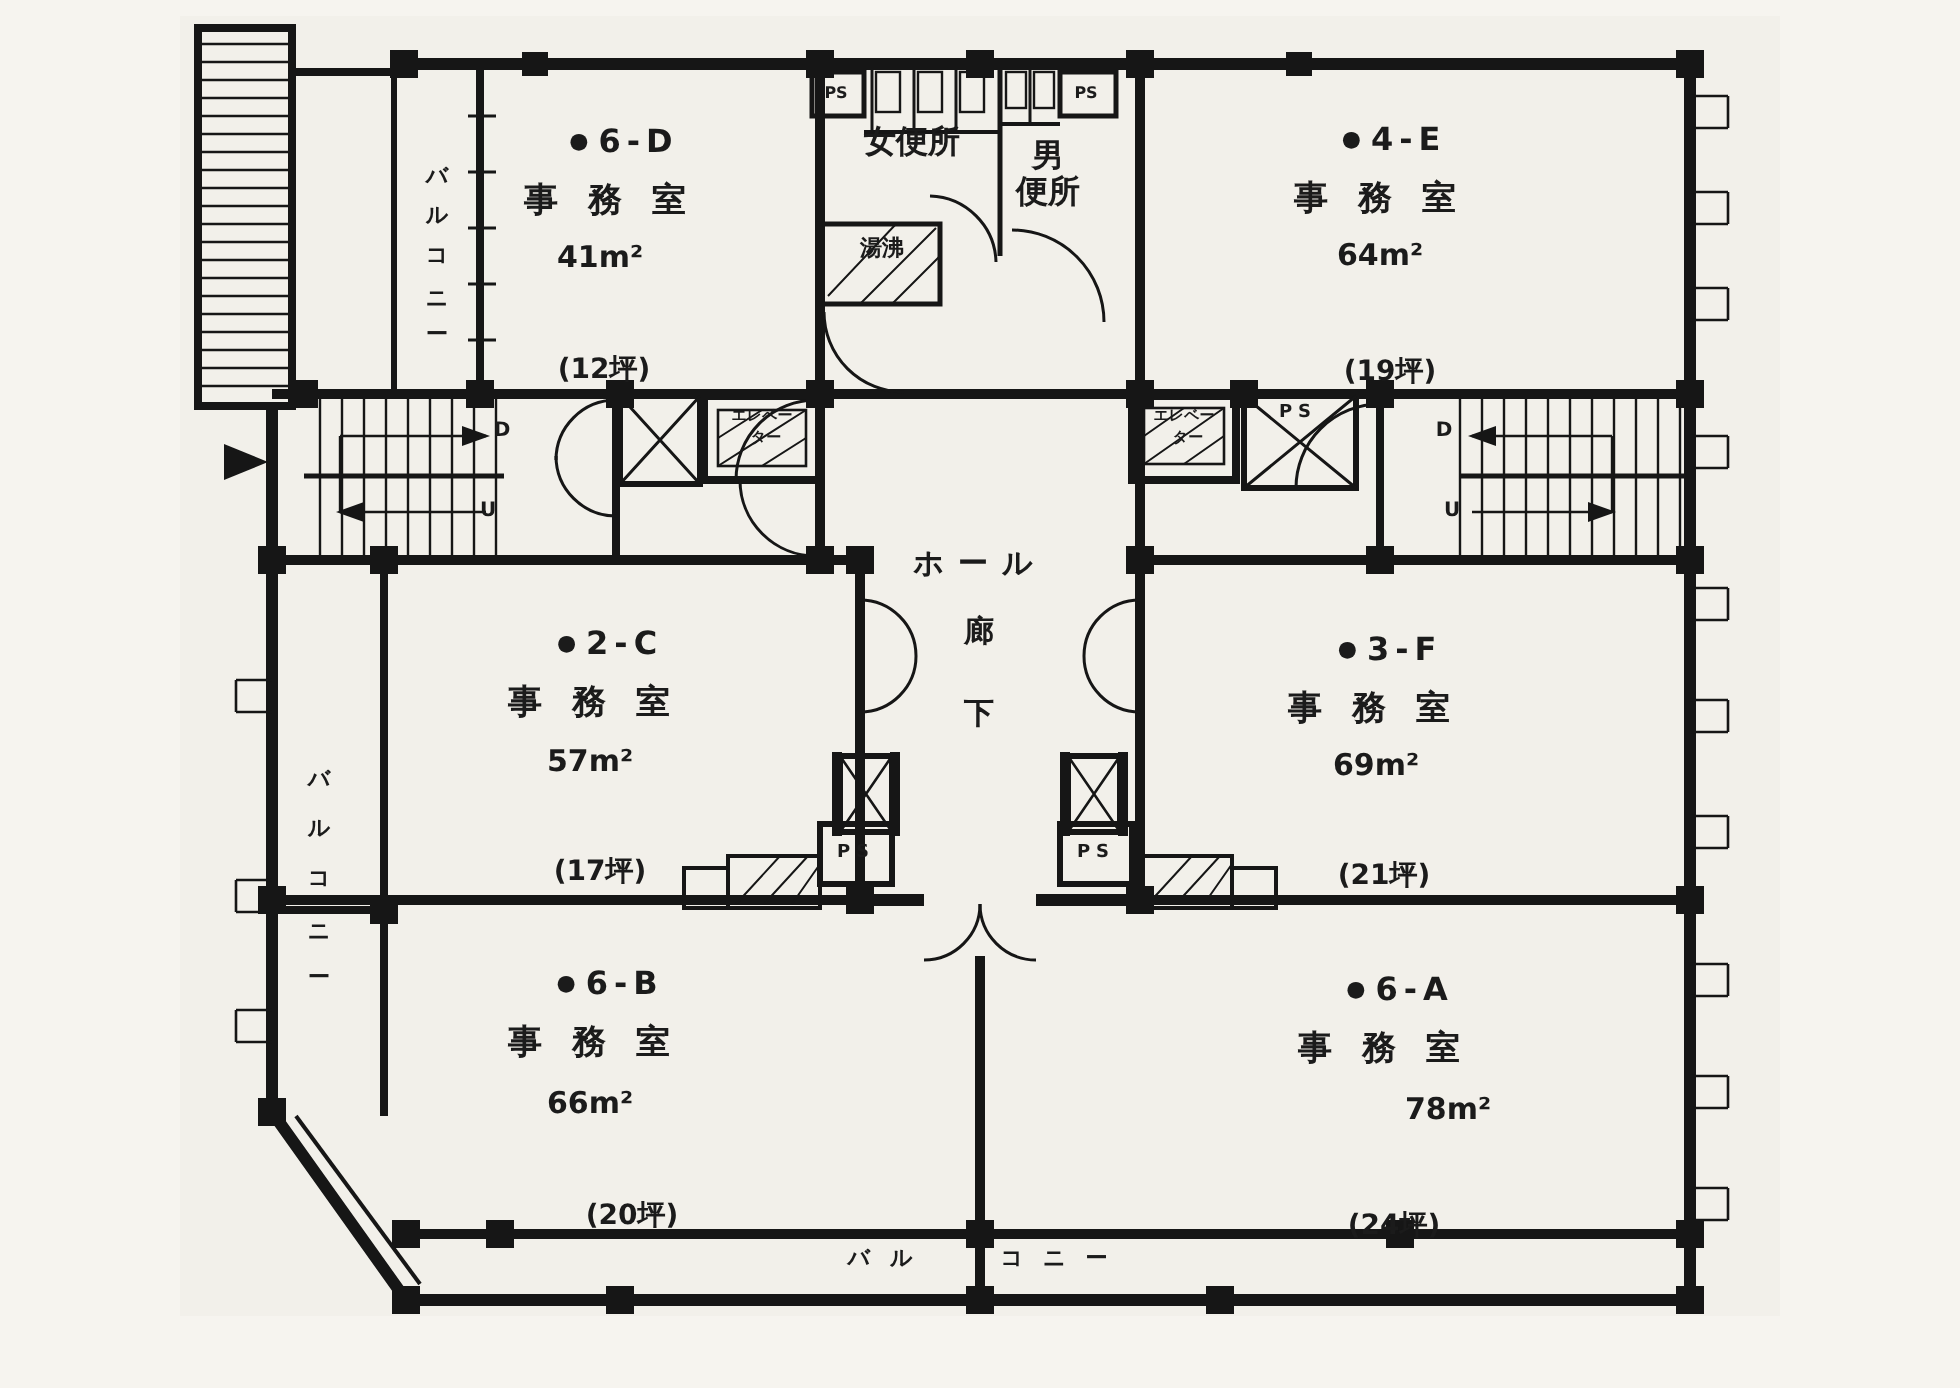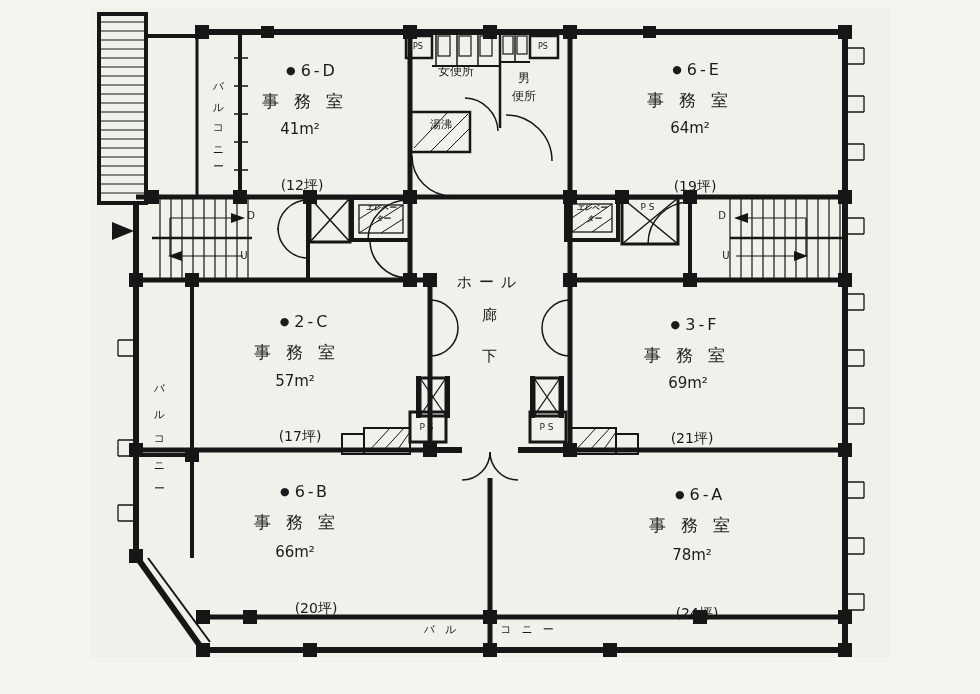--- a/index.html
+++ b/index.html
@@ -1,34 +1,34 @@
 <!DOCTYPE html>
 <html><head>
 <meta charset="utf-8">
 <style>
   html,body{margin:0;padding:0;background:#f6f4ef;}
   .canvas{position:relative;width:980px;height:694px;background:#f6f4ef;overflow:hidden;
           font-family:"DejaVu Sans","Liberation Sans",sans-serif;color:#1b1b1b;}
   svg{position:absolute;left:0;top:0;}
   .lbl{position:absolute;transform:translate(-50%,-50%);white-space:nowrap;
-       font-weight:normal;color:#1b1b1b;line-height:1;}
+       font-weight:bold;color:#1b1b1b;line-height:1;}
   .vtext{writing-mode:vertical-rl;text-orientation:upright;}
   .rname{font-size:16px;letter-spacing:3px;}
   .rname .bullet{font-size:11px;letter-spacing:0;margin-right:5px;vertical-align:2px;}
   .rtype{font-size:17px;letter-spacing:15px;margin-right:-15px;}
   .rarea{font-size:15px;}
   .rtsubo{font-size:14px;margin-top:36px;}
   .hall{font-size:15px;letter-spacing:7px;margin-right:-7px;margin-top:47px;}
   .corr{font-size:15px;letter-spacing:44px;}
   .balv1{font-size:11px;letter-spacing:9px;}
   .balv2{font-size:11px;letter-spacing:14px;}
   .balb{font-size:11px;letter-spacing:10px;margin-right:-10px;}
-  .toilet{font-size:12px;}
+  .toilet{font-size:16px;}
   .hot{font-size:11px;}
-  .elev{font-size:7.5px;font-weight:bold;text-align:right;line-height:1.4;font-style:italic;}
+  .elev{font-size:7.5px;font-weight:bold;text-align:right;line-height:1.4;}
   .ps-s{font-size:8px;}
   .ps-m{font-size:9px;letter-spacing:3px;margin-right:-3px;}
   .du{font-size:10px;}
 </style>
 </head>
 <body>
 
 <div class="canvas">
 
 <svg width="980" height="694" viewBox="0 0 980 694">
@@ -202,21 +202,21 @@
         <rect x="603" y="643" width="14" height="14"></rect>
     <rect x="838" y="643" width="14" height="14"></rect>
   </g>
 </svg>
 
 <span class="lbl rname" style="left:312px;top:71px"><span class="bullet">●</span><span>6-D</span></span>
 <span class="lbl rtype" style="left:310px;top:101px">事務室</span>
 <span class="lbl rarea" style="left:300px;top:129px">41m²</span>
 <span class="lbl rtsubo" style="left:302px;top:149px">(12坪)</span>
 
-<span class="lbl rname" style="left:697px;top:70px"><span class="bullet">●</span><span>6-E</span></span>
+<span class="lbl rname" style="left:697px;top:70px"><span class="bullet">●</span><span>4-E</span></span>
 <span class="lbl rtype" style="left:695px;top:100px">事務室</span>
 <span class="lbl rarea" style="left:690px;top:128px">64m²</span>
 <span class="lbl rtsubo" style="left:695px;top:150px">(19坪)</span>
 
 <span class="lbl rname" style="left:305px;top:322px"><span class="bullet">●</span><span>2-C</span></span>
 <span class="lbl rtype" style="left:302px;top:352px">事務室</span>
 <span class="lbl rarea" style="left:295px;top:381px">57m²</span>
 <span class="lbl rtsubo" style="left:300px;top:400px">(17坪)</span>
 
 <span class="lbl rname" style="left:695px;top:325px"><span class="bullet">●</span><span>3-F</span></span>
@@ -224,21 +224,21 @@
 <span class="lbl rarea" style="left:688px;top:383px">69m²</span>
 <span class="lbl rtsubo" style="left:692px;top:402px">(21坪)</span>
 
 <span class="lbl rname" style="left:305px;top:492px"><span class="bullet">●</span><span>6-B</span></span>
 <span class="lbl rtype" style="left:302px;top:522px">事務室</span>
 <span class="lbl rarea" style="left:295px;top:552px">66m²</span>
 <span class="lbl rtsubo" style="left:316px;top:572px">(20坪)</span>
 
 <span class="lbl rname" style="left:700px;top:495px"><span class="bullet">●</span><span>6-A</span></span>
 <span class="lbl rtype" style="left:697px;top:525px">事務室</span>
-<span class="lbl rarea" style="left:692px;top:555px">78m²</span>
+<span class="lbl rarea" style="left:724px;top:555px">78m²</span>
 <span class="lbl rtsubo" style="left:697px;top:577px">(24坪)</span>
 
 <span class="lbl hall" style="left:490px;top:235px">ホール</span>
 <span class="lbl corr vtext" style="left:489px;top:338px">廊下</span>
 <span class="lbl toilet" style="left:456px;top:71px">女便所</span>
 <span class="lbl toilet" style="left:524px;top:78px">男</span>
 <span class="lbl toilet" style="left:524px;top:96px">便所</span>
 <span class="lbl hot" style="left:441px;top:124px">湯沸</span>
 <span class="lbl elev" style="left:381px;top:208px">エレベー</span>
 <span class="lbl elev" style="left:383px;top:219px">ター</span>

